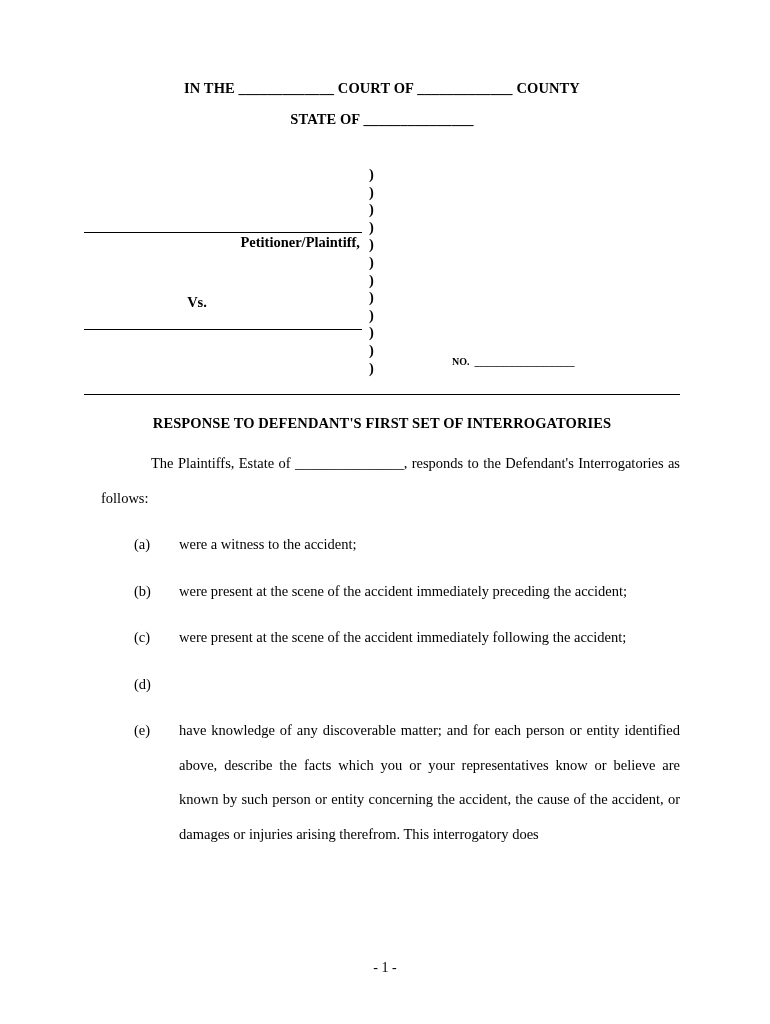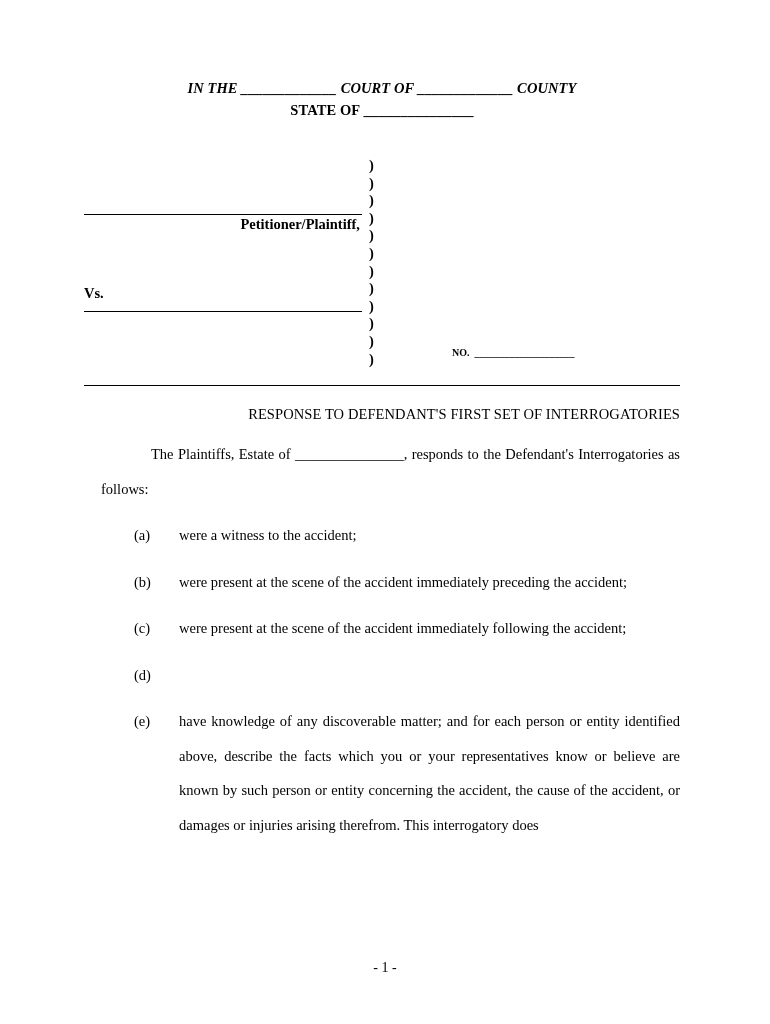--- a/index.html
+++ b/index.html
@@ -30,35 +30,35 @@
   }
 
   
   .court-header {
     text-align: center;
     font-weight: bold;
     font-size: 14.5px;
     line-height: 21px;
     letter-spacing: 0.1px;
   }
-  .court-line-1 { margin-bottom: 1px; font-style: italic; }
+  .court-line-1 { margin-bottom: 10px; }
   .court-line-2 { }
 
   .blank { white-space: pre; }
 
   
   .caption {
     margin-top: 36px;
     position: relative;
     height: 212px;
   }
   .caption-left {
     position: absolute;
     left: 0;
-    top: 3px;
+    top: 12px;
     width: 278px;
   }
   .rule {
     border-bottom: 1px solid #000;
     height: 0;
     width: 278px;
   }
   .party-label {
     text-align: right;
     font-weight: bold;
@@ -85,39 +85,39 @@
     font-weight: bold;
     font-size: 10px;
   }
   .caseno .blank { font-weight: bold; }
 
   .vs {
     position: absolute;
     left: 0;
     top: 128px;
     width: 278px;
-    text-align: left;
+    text-align: center;
     font-weight: bold;
     font-size: 14.5px;
     padding-right: 52px;
     box-sizing: border-box;
   }
 
   
   .divider {
     margin-top: 16px;
     border-bottom: 1px solid #000;
     height: 0;
     width: 596px;
   }
 
   
   .doc-title {
-    text-align: right;
-    font-weight: normal;
+    text-align: center;
+    font-weight: bold;
     font-size: 14.5px;
     margin-top: 20px;
     letter-spacing: 0.1px;
   }
 
   
   .body-text {
     font-size: 14.5px;
     line-height: 34.5px;
     text-align: justify;

